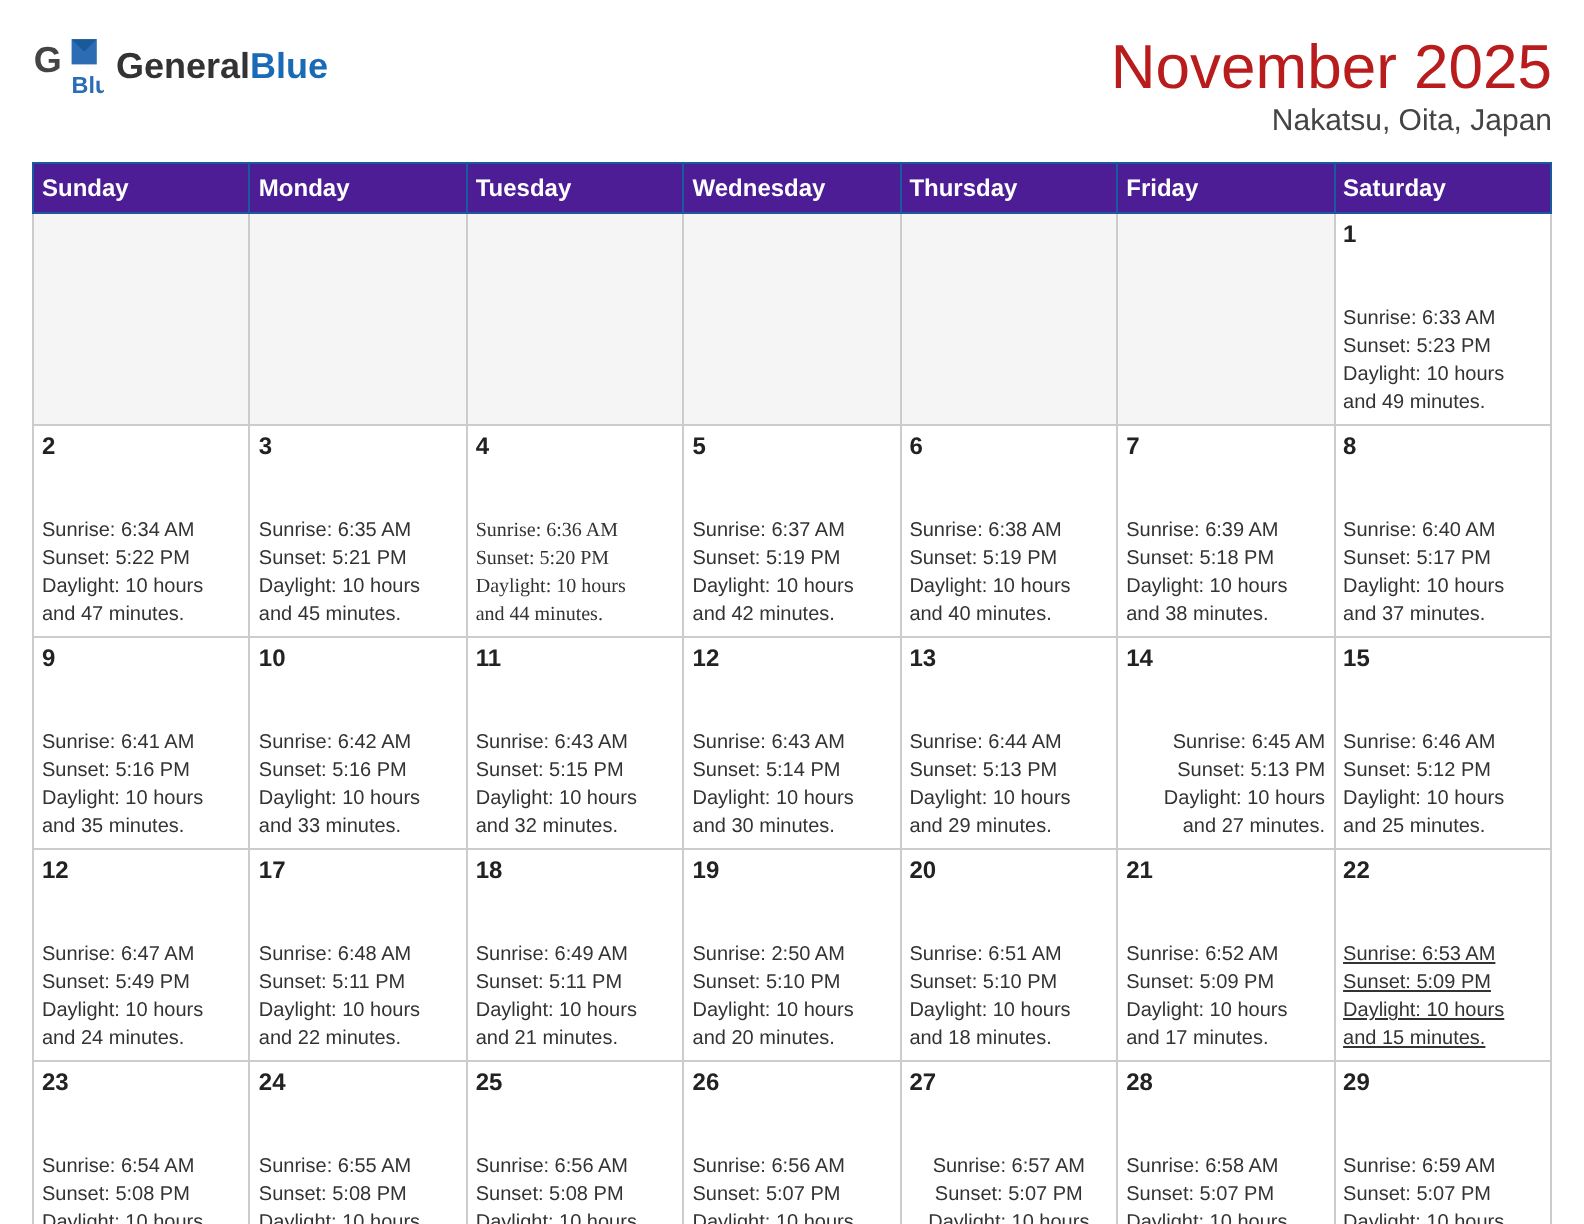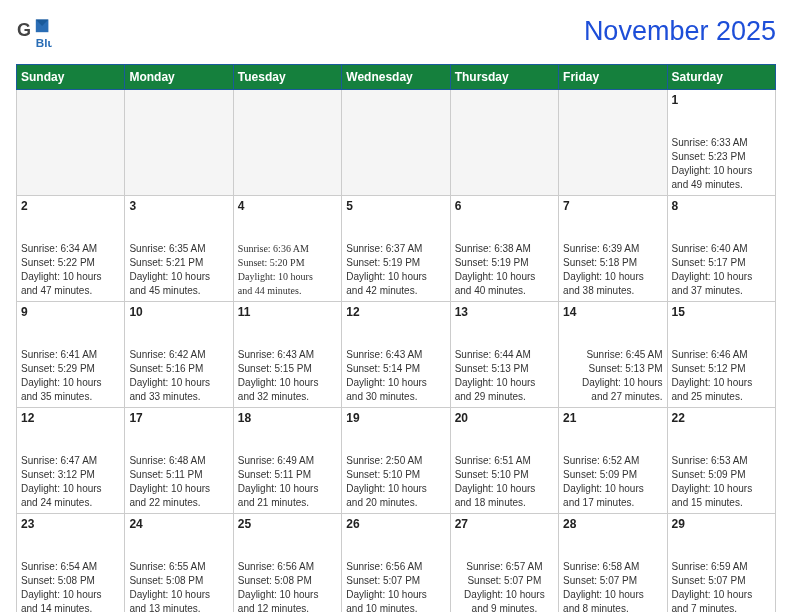--- a/index.html
+++ b/index.html
@@ -29,36 +29,36 @@
     }
     .logo-text .blue { color: #1a6bb5; }
     .logo-icon {
       width: 36px;
       height: 36px;
     }
     .title-area {
       text-align: right;
     }
     .month-title {
-      font-size: 27px;
+      font-size: 31px;
       font-weight: normal;
-      color: #1d4ed8;
+      color: #b91c1c;
     }
     .location-subtitle {
       font-size: 15px;
       color: #444;
     }
     .calendar-table {
       width: 100%;
       border-collapse: collapse;
       table-layout: fixed;
       font-size: 10.5px;
     }
     .calendar-table thead tr th {
-      background-color: #15803d;
+      background-color: #4c1d95;
       color: #fff;
       padding: 5px 4px;
       text-align: left;
       font-size: 12px;
       font-weight: bold;
       border: 1px solid #1a5a9a;
     }
     .calendar-table tbody tr td {
       border: 1px solid #ccc;
       vertical-align: top;
@@ -91,23 +91,29 @@
 <div class="header-area">
   <div class="logo-area">
     <svg class="logo-icon" viewBox="0 0 40 40">
 
       <text x="1" y="22" font-family="Arial" font-size="20" font-weight="bold" fill="#444">G</text>
 
       <polygon points="22,4 36,4 36,18 22,18" fill="#2a6db5"></polygon>
       <polygon points="22,4 36,4 29,11" fill="#1a5a9a"></polygon>
       <text x="22" y="34" font-family="Arial" font-size="13" font-weight="bold" fill="#2a6db5">Blue</text>
     </svg>
+    <div>
+      <div class="logo-text">
+        <span style="color:#333">General</span><span class="blue">Blue</span>
+      </div>
+    </div>
   </div>
   <div class="title-area">
     <div class="month-title">November 2025</div>
+    <div class="location-subtitle">Nakatsu, Oita, Japan</div>
   </div>
 </div>
 
 <table class="calendar-table">
   <thead>
     <tr>
     <th>Sunday</th>
         <th>Monday</th>
         <th>Tuesday</th>
         <th>Wednesday</th>
@@ -180,21 +186,21 @@
           <div class="day-info" style="white-space: pre-line;">Sunrise: 6:40 AM
 Sunset: 5:17 PM
 Daylight: 10 hours
 and 37 minutes.</div>
         </td>
       </tr>
       <tr>
         <td>
           <div class="day-number">9</div>
           <div class="day-info" style="white-space: pre-line;">Sunrise: 6:41 AM
-Sunset: 5:29 PM
+Sunset: 5:16 PM
 Daylight: 10 hours
 and 35 minutes.</div>
         </td>
         <td>
           <div class="day-number">10</div>
           <div class="day-info" style="white-space: pre-line;">Sunrise: 6:42 AM
 Sunset: 5:16 PM
 Daylight: 10 hours
 and 33 minutes.</div>
         </td>
@@ -231,21 +237,21 @@
           <div class="day-info" style="white-space: pre-line;">Sunrise: 6:46 AM
 Sunset: 5:12 PM
 Daylight: 10 hours
 and 25 minutes.</div>
         </td>
       </tr>
       <tr>
         <td>
           <div class="day-number">12</div>
           <div class="day-info" style="white-space: pre-line;">Sunrise: 6:47 AM
-Sunset: 3:12 PM
+Sunset: 5:49 PM
 Daylight: 10 hours
 and 24 minutes.</div>
         </td>
         <td>
           <div class="day-number">17</div>
           <div class="day-info" style="white-space: pre-line;">Sunrise: 6:48 AM
 Sunset: 5:11 PM
 Daylight: 10 hours
 and 22 minutes.</div>
         </td>
@@ -272,21 +278,21 @@
         </td>
         <td>
           <div class="day-number">21</div>
           <div class="day-info" style="white-space: pre-line;">Sunrise: 6:52 AM
 Sunset: 5:09 PM
 Daylight: 10 hours
 and 17 minutes.</div>
         </td>
         <td>
           <div class="day-number">22</div>
-          <div class="day-info" style="white-space: pre-line;">Sunrise: 6:53 AM
+          <div class="day-info" style="white-space: pre-line; text-decoration: underline;">Sunrise: 6:53 AM
 Sunset: 5:09 PM
 Daylight: 10 hours
 and 15 minutes.</div>
         </td>
       </tr>
       <tr>
         <td>
           <div class="day-number">23</div>
           <div class="day-info" style="white-space: pre-line;">Sunrise: 6:54 AM
 Sunset: 5:08 PM

